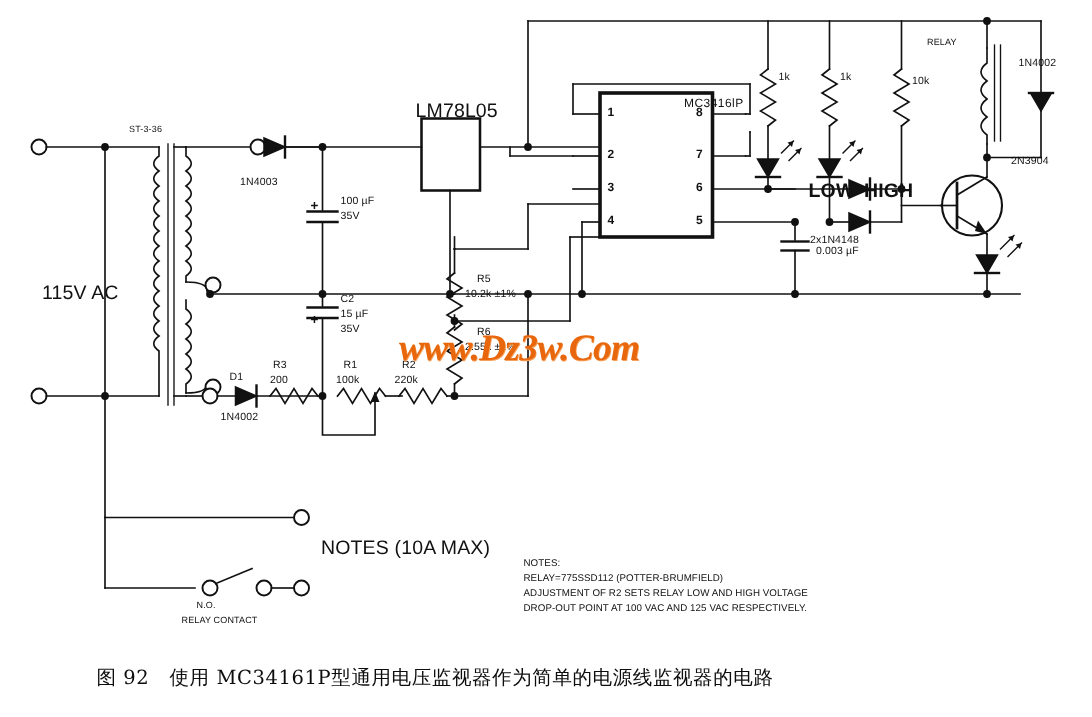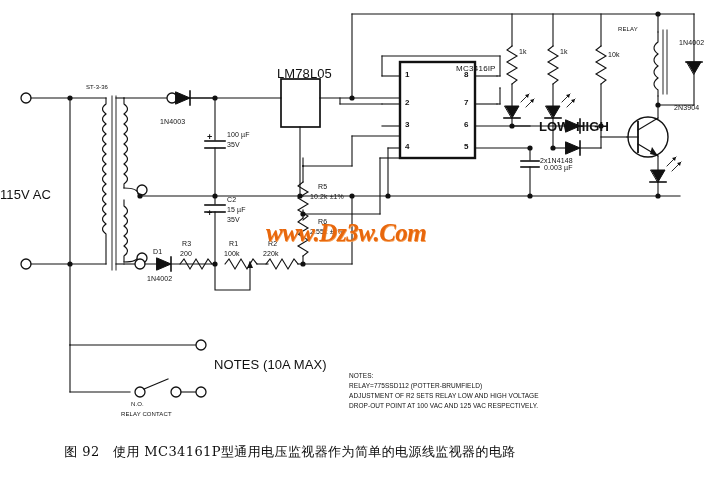--- a/index.html
+++ b/index.html
@@ -307,21 +307,21 @@
 
       <circle cx="140" cy="392" r="5" fill="#ffffff" stroke="#111111" stroke-width="1.3"></circle>
       <line x1="144" y1="389" x2="168" y2="379"></line>
       <circle cx="176" cy="392" r="5" fill="#ffffff" stroke="#111111" stroke-width="1.3"></circle>
       <line x1="181" y1="392" x2="196" y2="392"></line>
       <circle cx="201" cy="392" r="5" fill="#ffffff" stroke="#111111" stroke-width="1.3"></circle>
 
     </g>
   </svg>
 
-  <div class="lbl md" style="left:0; top:188px;">115V AC</div>
+  <div class="lbl md" style="left:28px; top:188px;">115V AC</div>
 
   <div class="lbl sm" style="left:86px; top:84px;">ST-3-36</div>
 
   <div class="lbl" style="left:160px; top:118px;">1N4003</div>
 
   <div class="lbl" style="left:227px; top:131px;">100 µF</div>
   <div class="lbl" style="left:227px; top:141px;">35V</div>
   <div class="lbl bold" style="left:207px; top:132px; font-size:9px;">+</div>
 
   <div class="lbl" style="left:227px; top:196px;">C2</div>

